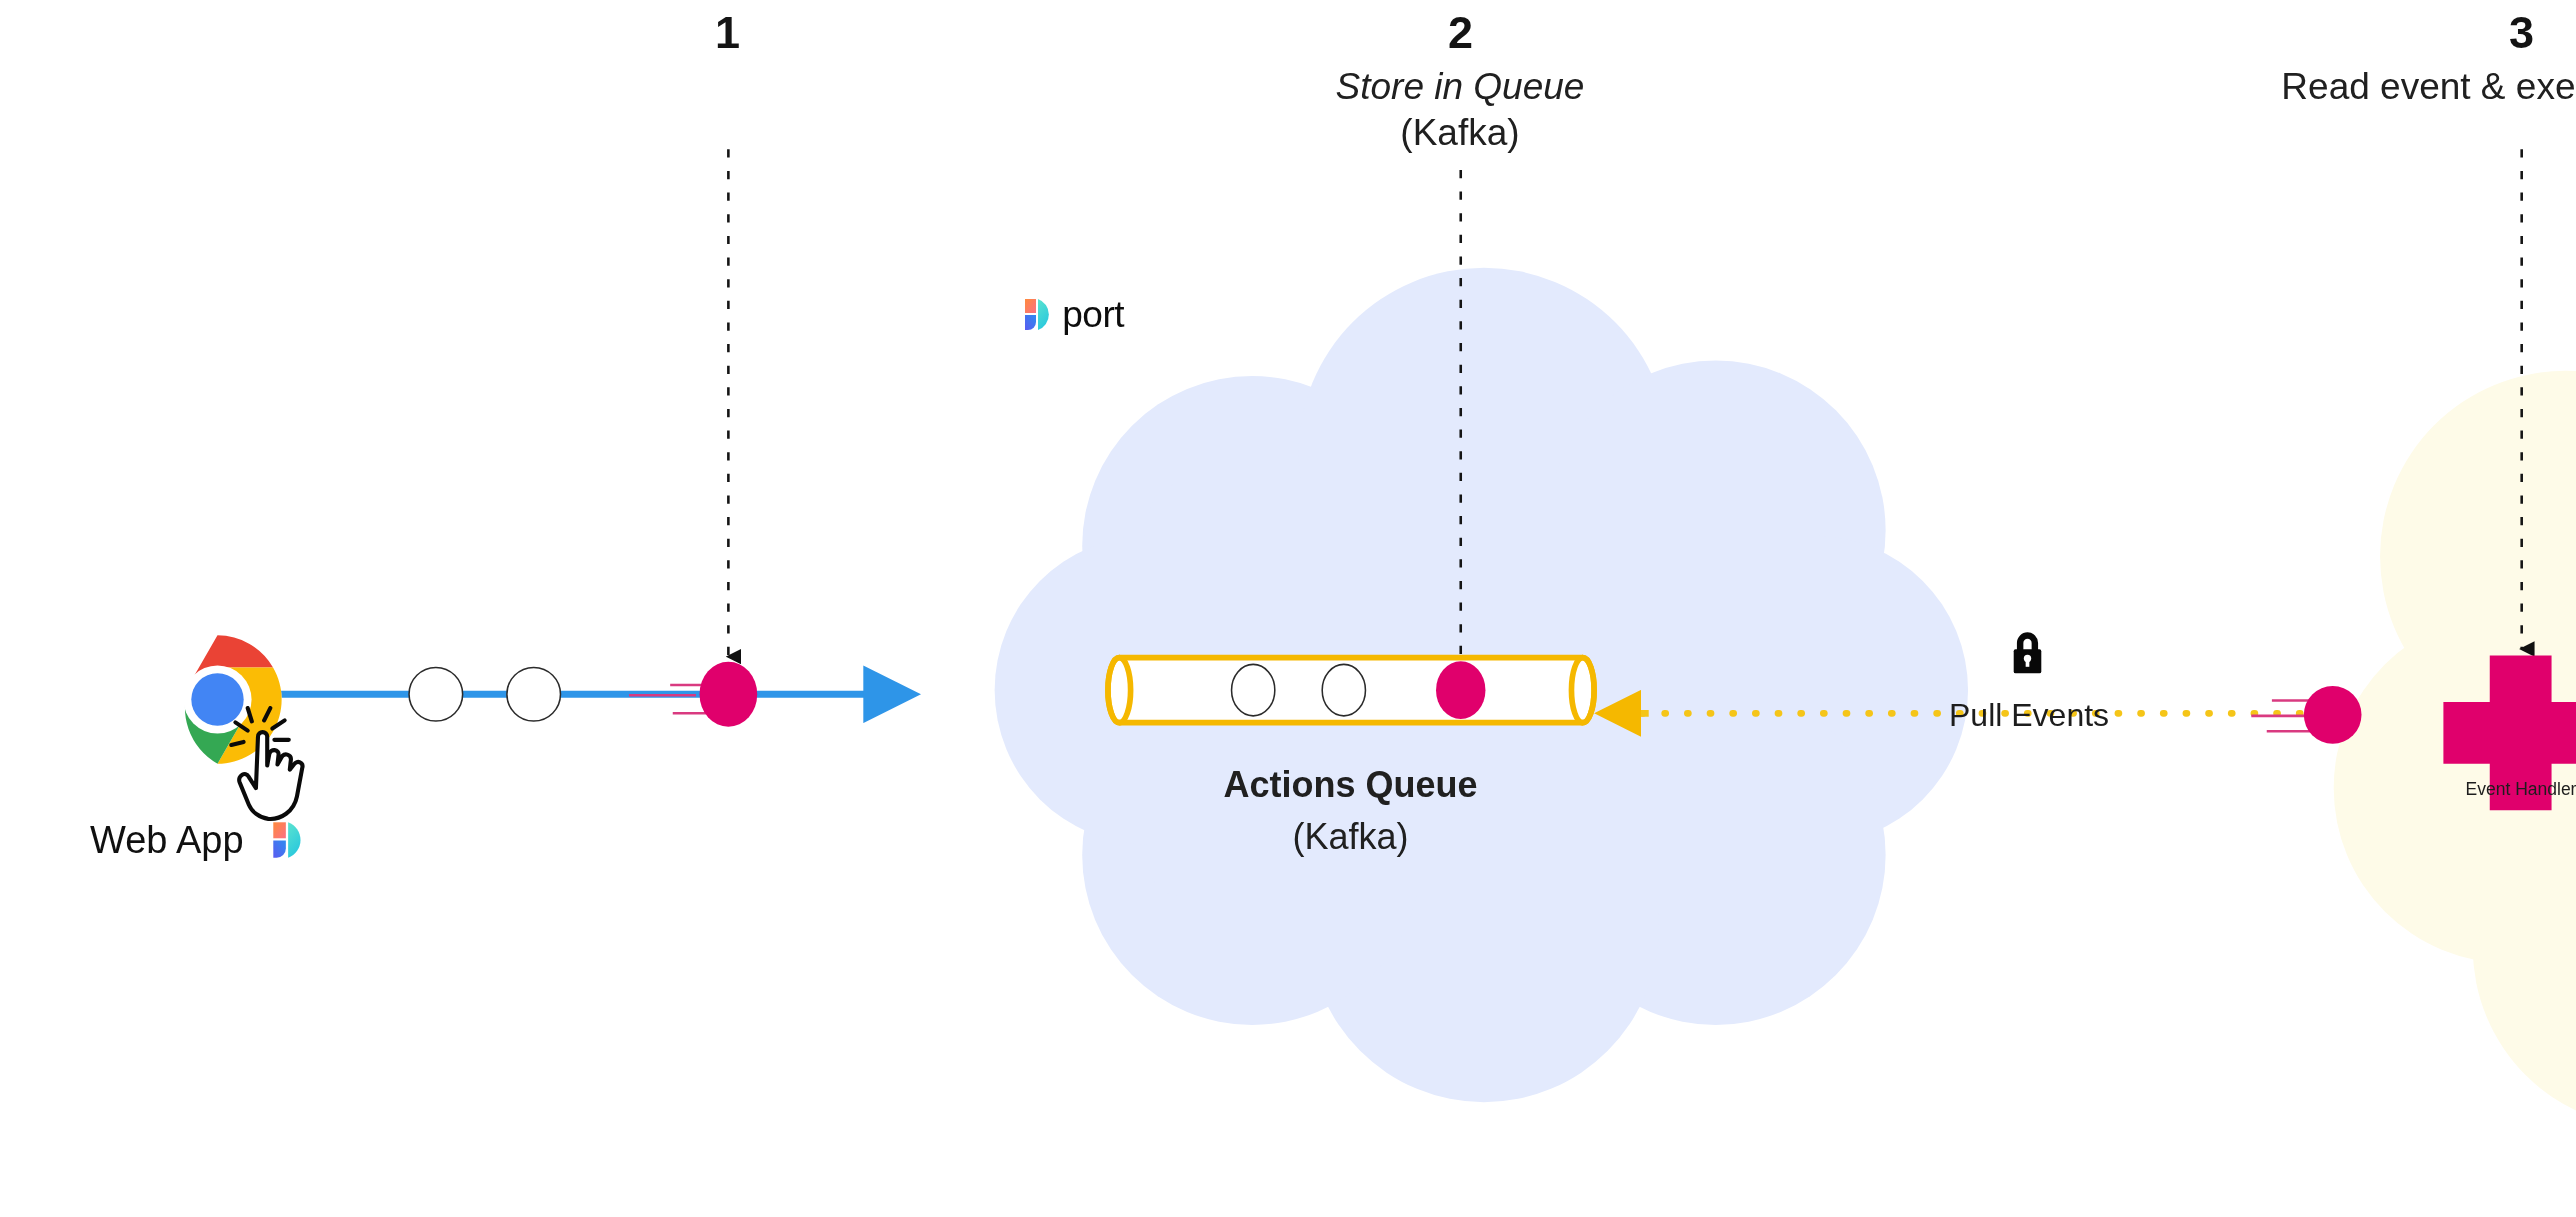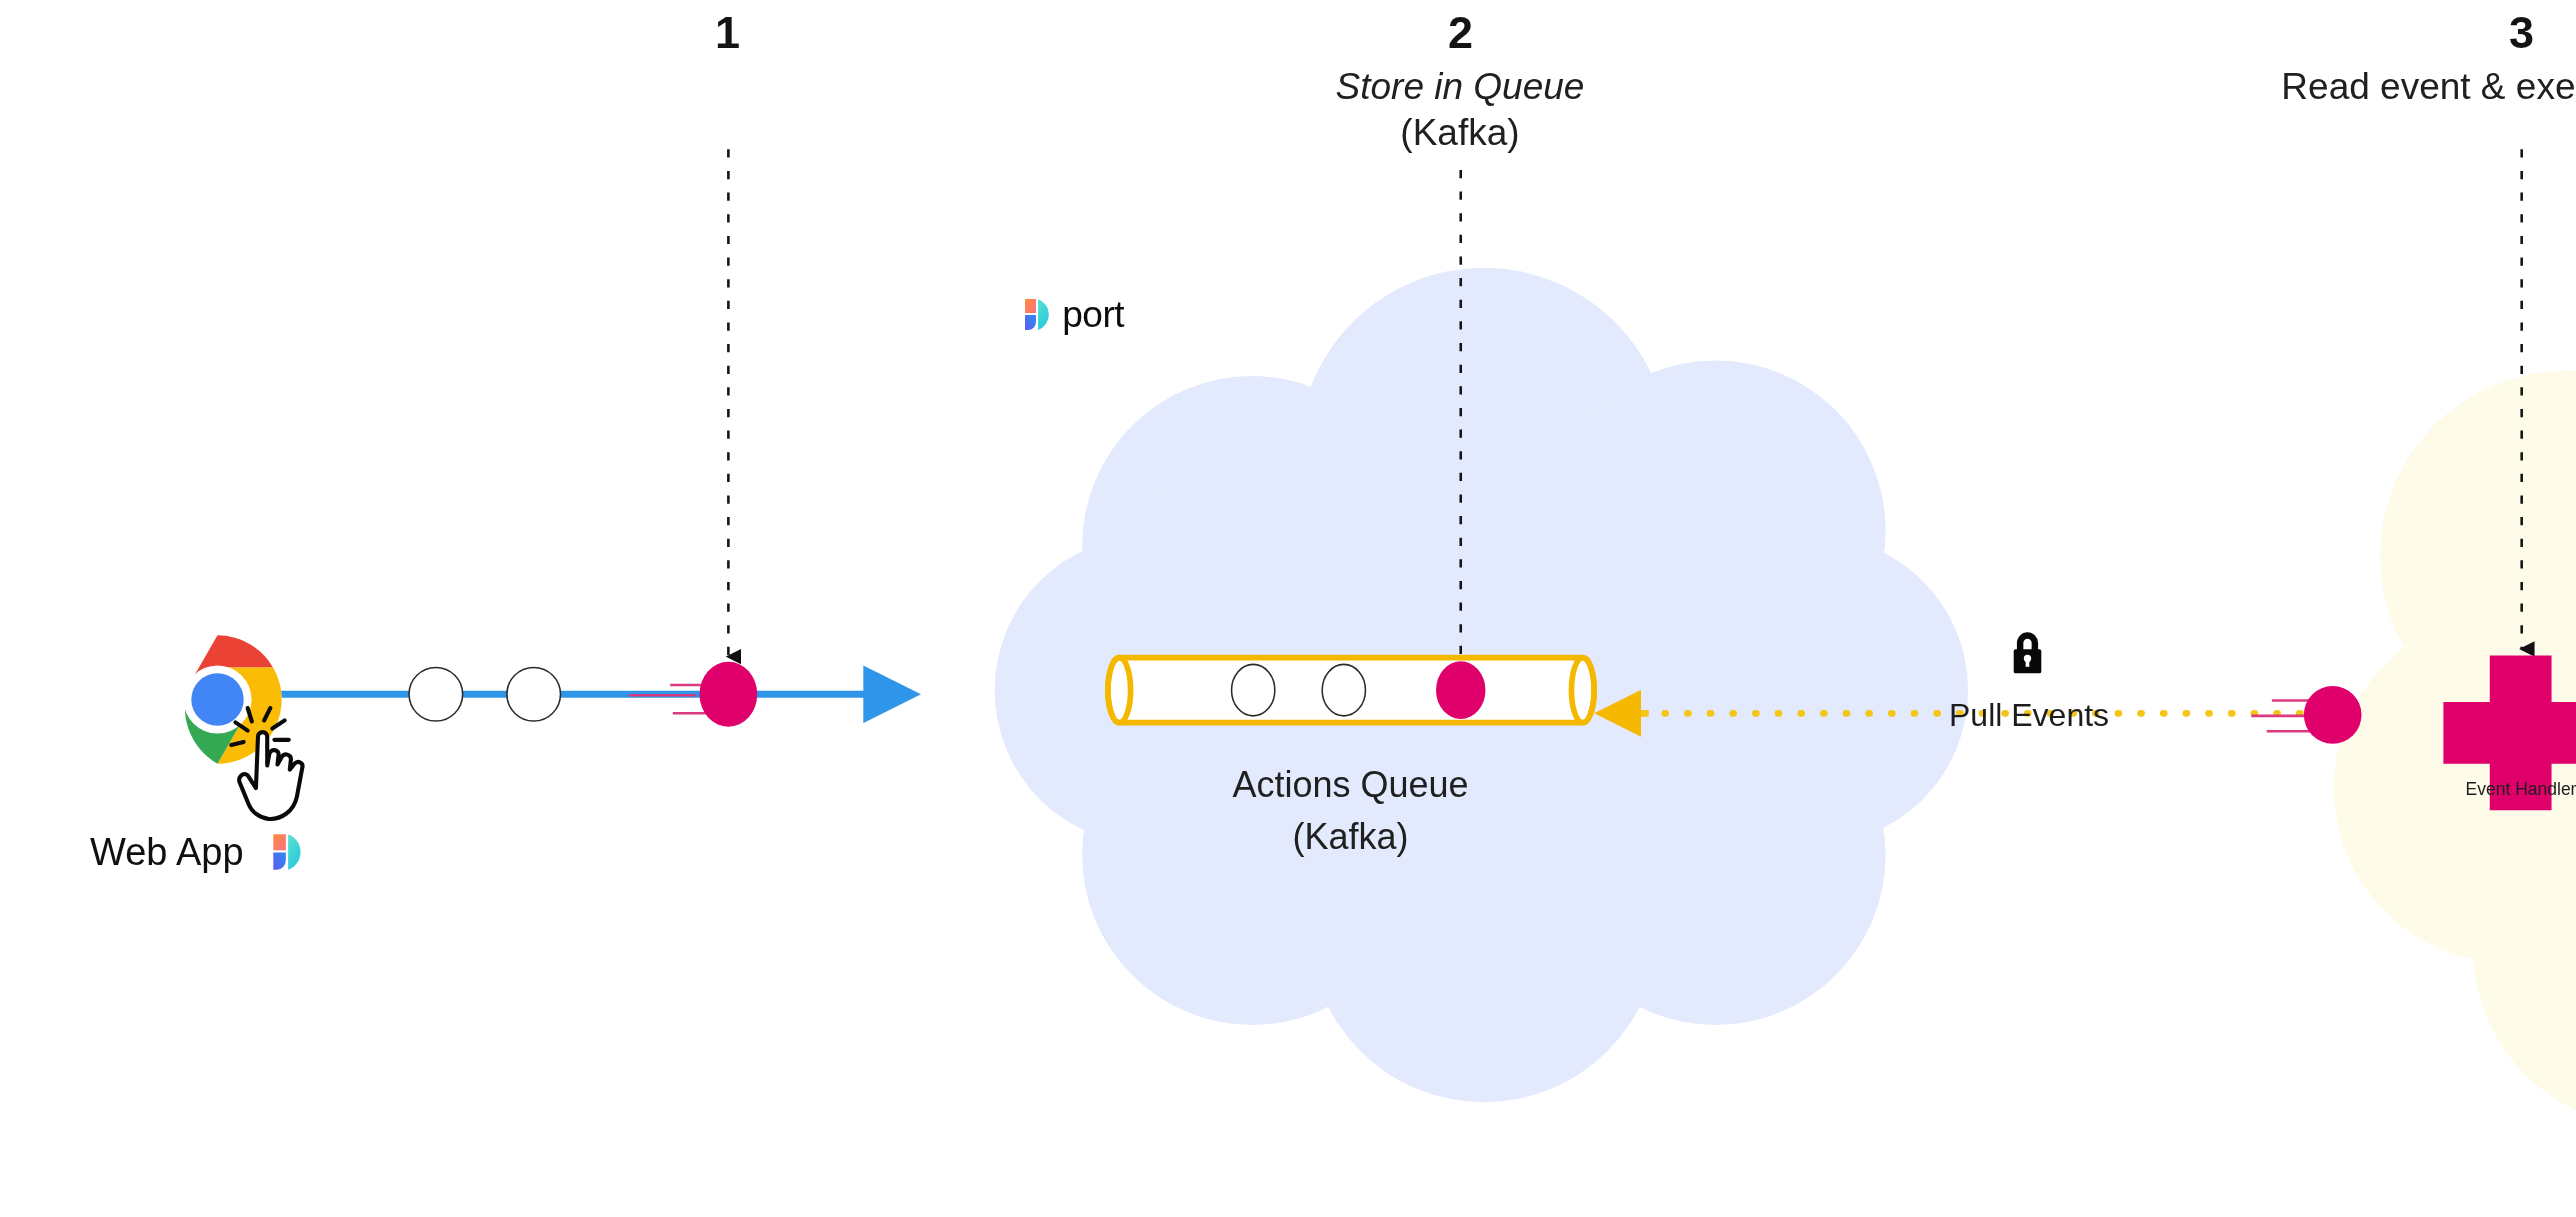--- a/index.html
+++ b/index.html
@@ -69,21 +69,20 @@
     color: #1d1d1d;
     white-space: nowrap;
   }
 
   
   .webapp-row {
     position: absolute;
     display: flex;
     align-items: center;
     gap: 27px;
-    margin-top: 12px;
   }
   .webapp-row .txt {
     font-size: 38px;
     color: #101010;
     white-space: nowrap;
   }
 </style>
 </head>
 <body>
 
@@ -278,21 +277,21 @@
     <span>
       <svg viewBox="0 0 56 70" width="28" height="35">
         <path d="M4,4 H26 V32 H4 Z" fill="url(#portOrange)"></path>
         <path d="M4,36 H26 V50 A16,16 0 0,1 10,66 H4 Z" fill="url(#portBlue)"></path>
         <path d="M30,4 A33,33 0 0,1 30,66 Z" fill="url(#portTeal)"></path>
       </svg>
     </span>
     <span style="font-size:37px;font-weight:normal;color:#0d0d0d;letter-spacing:-0.5px;">port</span>
   </div>
 
-  <div class="caption" style="left:990px;top:762px;width:721px;">Actions Queue</div>
+  <div class="caption" style="left:990px;top:762px;width:721px;font-weight:bold;">Actions Queue</div>
   <div class="caption" style="left:990px;top:814px;width:721px;">(Kafka)</div>
 
   <div class="abs" style="left:2009px;top:630px;width:37px;height:46px;">
     <svg viewBox="0 0 40 50" width="37" height="46">
       <path d="M12,22 V14 A8,8 0 0,1 28,14 V22" fill="none" stroke="#080808" stroke-width="7"></path>
       <rect x="5" y="21" width="30" height="26" rx="2" fill="#080808"></rect>
       <circle cx="20" cy="31" r="4" fill="#ffffff"></circle>
       <rect x="18" y="31" width="4" height="9" fill="#ffffff"></rect>
     </svg>
   </div>

